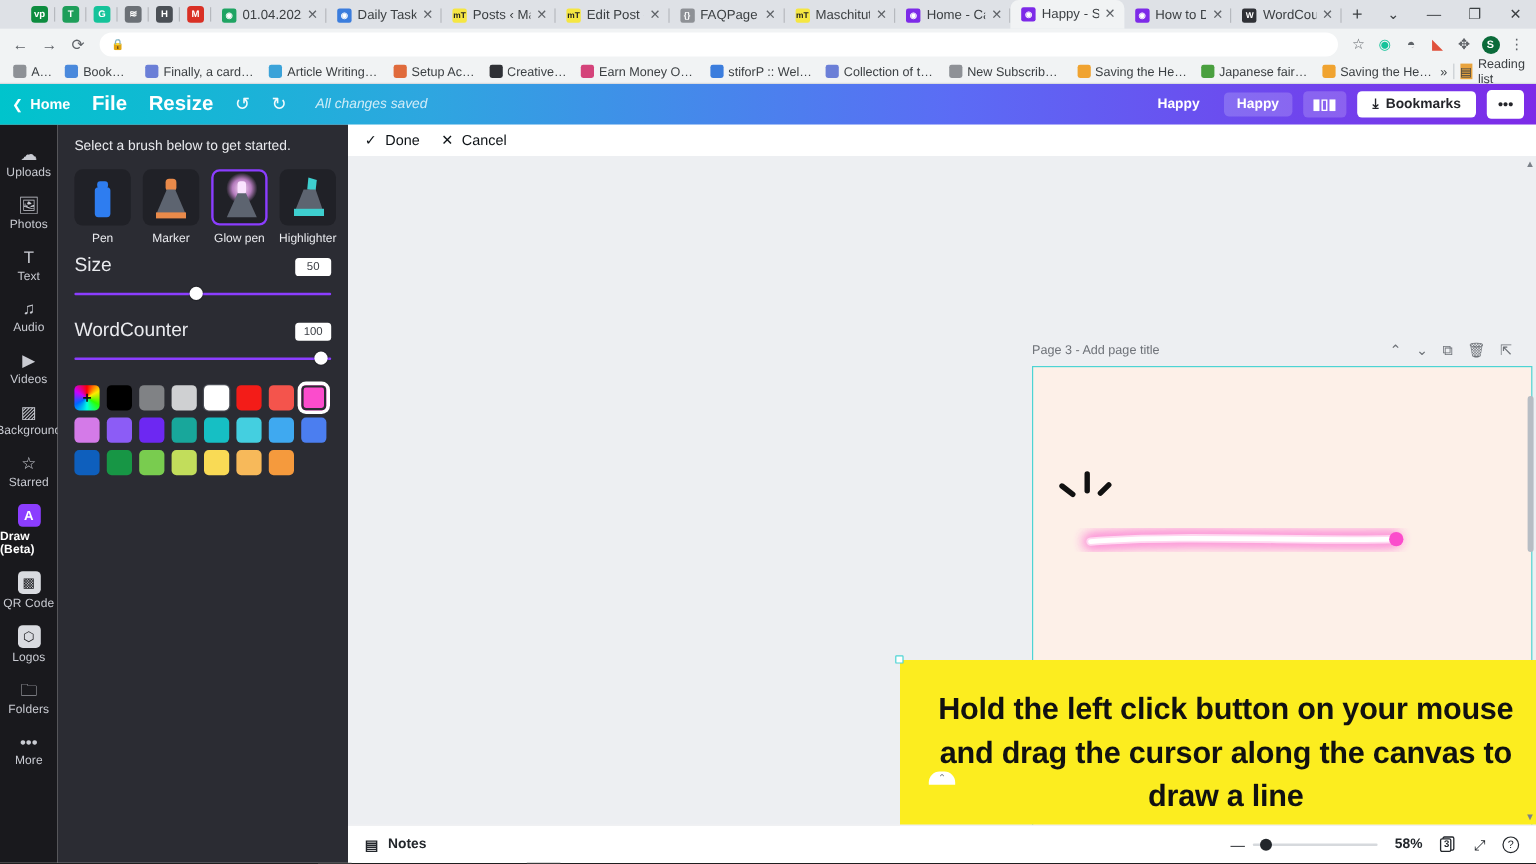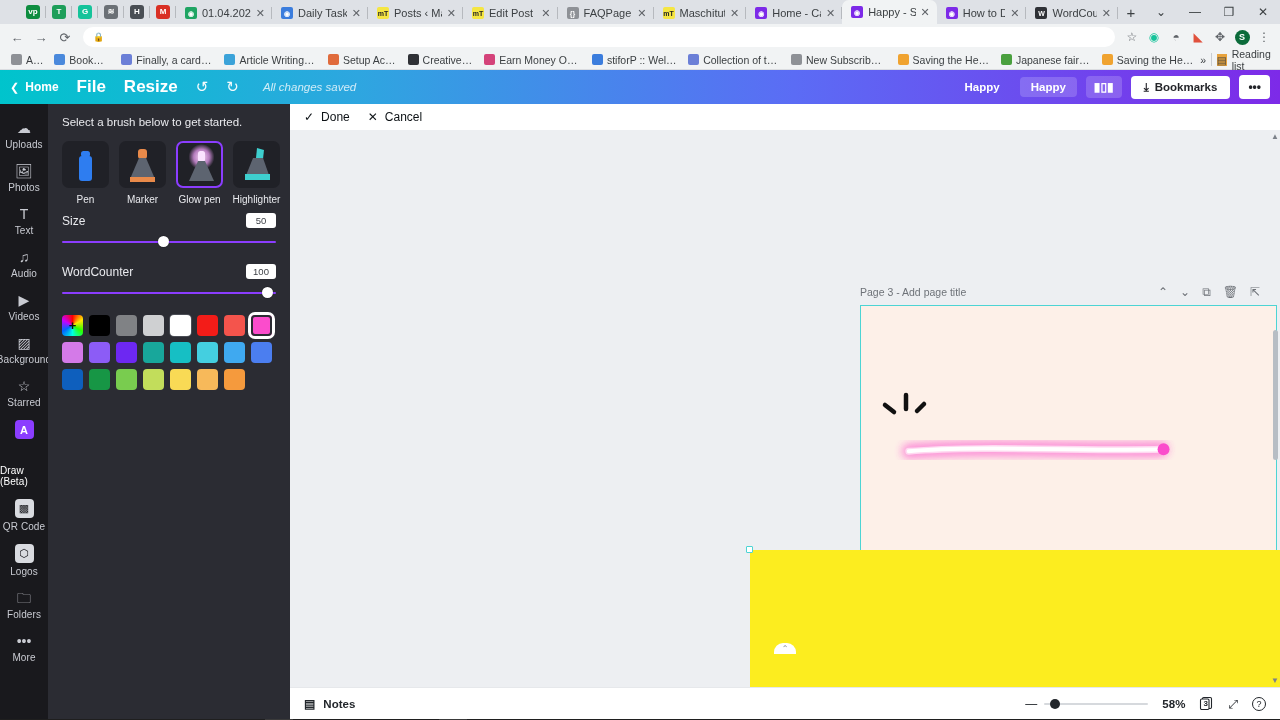--- a/index.html
+++ b/index.html
@@ -95,34 +95,34 @@
   
   .rail{width:48px;background:#19191d;display:flex;flex-direction:column;align-items:center;
     padding-top:8px;color:#c9cbd2;}
   .rail-item{width:48px;padding:7px 0 5px;display:flex;flex-direction:column;align-items:center;gap:3px;}
   .rail-item .ri-ico{font-size:14px;line-height:14px;display:flex;align-items:center;justify-content:center;height:17px;}
   .rail-item .ri-lab{font-size:10px;letter-spacing:.1px;}
   .rail-item.active .badge{
     width:19px;height:19px;border-radius:4px;background:#8b3dff;color:#fff;display:flex;
     align-items:center;justify-content:center;font-size:11px;font-weight:bold;
   }
-  .rail-item.active .ri-lab{color:#fff;font-weight:normal;margin-top:23px;}
+  .rail-item.active .ri-lab{color:#fff;font-weight:bold;}
   .rail-chip{width:19px;height:19px;border-radius:4px;background:#d9dbe0;display:flex;align-items:center;
     justify-content:center;font-size:11px;color:#19191d;}
 
   
   .panel{width:242px;background:#2b2c33;color:#e9eaee;padding:12px 14px;position:relative;}
   .panel-title{font-size:11.5px;margin-bottom:13px;color:#e9eaee;}
   .brushes{display:flex;gap:10px;margin-bottom:8px;}
   .brush{width:47px;display:flex;flex-direction:column;align-items:center;gap:6px;}
   .brush .tile{width:47px;height:47px;border-radius:7px;background:#202127;position:relative;overflow:hidden;}
   .brush.sel .tile{border:2px solid #8b3dff;}
   .brush .blab{font-size:10px;color:#e9eaee;}
   .field-row{display:flex;align-items:center;justify-content:space-between;margin-bottom:6px;}
-  .field-label{font-size:12px;color:#e9eaee;}
+  .field-label{font-size:16px;color:#e9eaee;}
   .field-box{width:30px;height:15px;background:#fff;border-radius:3px;color:#3c3f45;font-size:9.5px;
     display:flex;align-items:center;justify-content:center;}
   .slider{position:relative;height:16px;margin-bottom:14px;}
   .slider .track{position:absolute;top:7px;left:0;right:0;height:2px;background:#8b3dff;border-radius:2px;}
   .slider .knob{position:absolute;top:2px;width:11px;height:11px;border-radius:50%;background:#fff;
     box-shadow:0 0 0 1px rgba(0,0,0,.15);}
   .swatches{display:flex;flex-wrap:wrap;gap:6px;margin-top:9px;width:210px;}
   .sw{width:21px;height:21px;border-radius:4px;}
   .sw.rainbow{background:conic-gradient(from 0deg,#ff0000,#ffea00,#2bff00,#00ffe1,#0066ff,#c800ff,#ff0000);
     display:flex;align-items:center;justify-content:center;color:#111;font-size:13px;font-weight:bold;
@@ -572,20 +572,21 @@
                 <line x1="56" y1="0" x2="63" y2="-7"></line>
                 <line x1="27" y1="12" x2="14" y2="12"></line>
                 <line x1="31" y1="23" x2="23" y2="31"></line>
               </g>
               <path d="M44 10 L44 70 L58 56 L68 76 L78 71 L68 51 L86 49 Z" fill="#fff" stroke="#111" stroke-width="5" stroke-linejoin="round"></path>
             </g>
           </svg>
         </div>
 
         <div class="yellow-box">
+          <p>Hold the left click button on your mouse and drag the cursor along the canvas to draw a line</p>
           <span class="yb-handle" style="left:-4px;top:-4px"></span>
 
         </div>
 
         <div class="scroll-rail">
           <span class="scroll-arrow" style="top:2px">▲</span>
           <span class="scroll-arrow" style="bottom:2px">▼</span>
           <div class="scroll-thumb" style="top:200px;height:130px"></div>
         </div>
 

